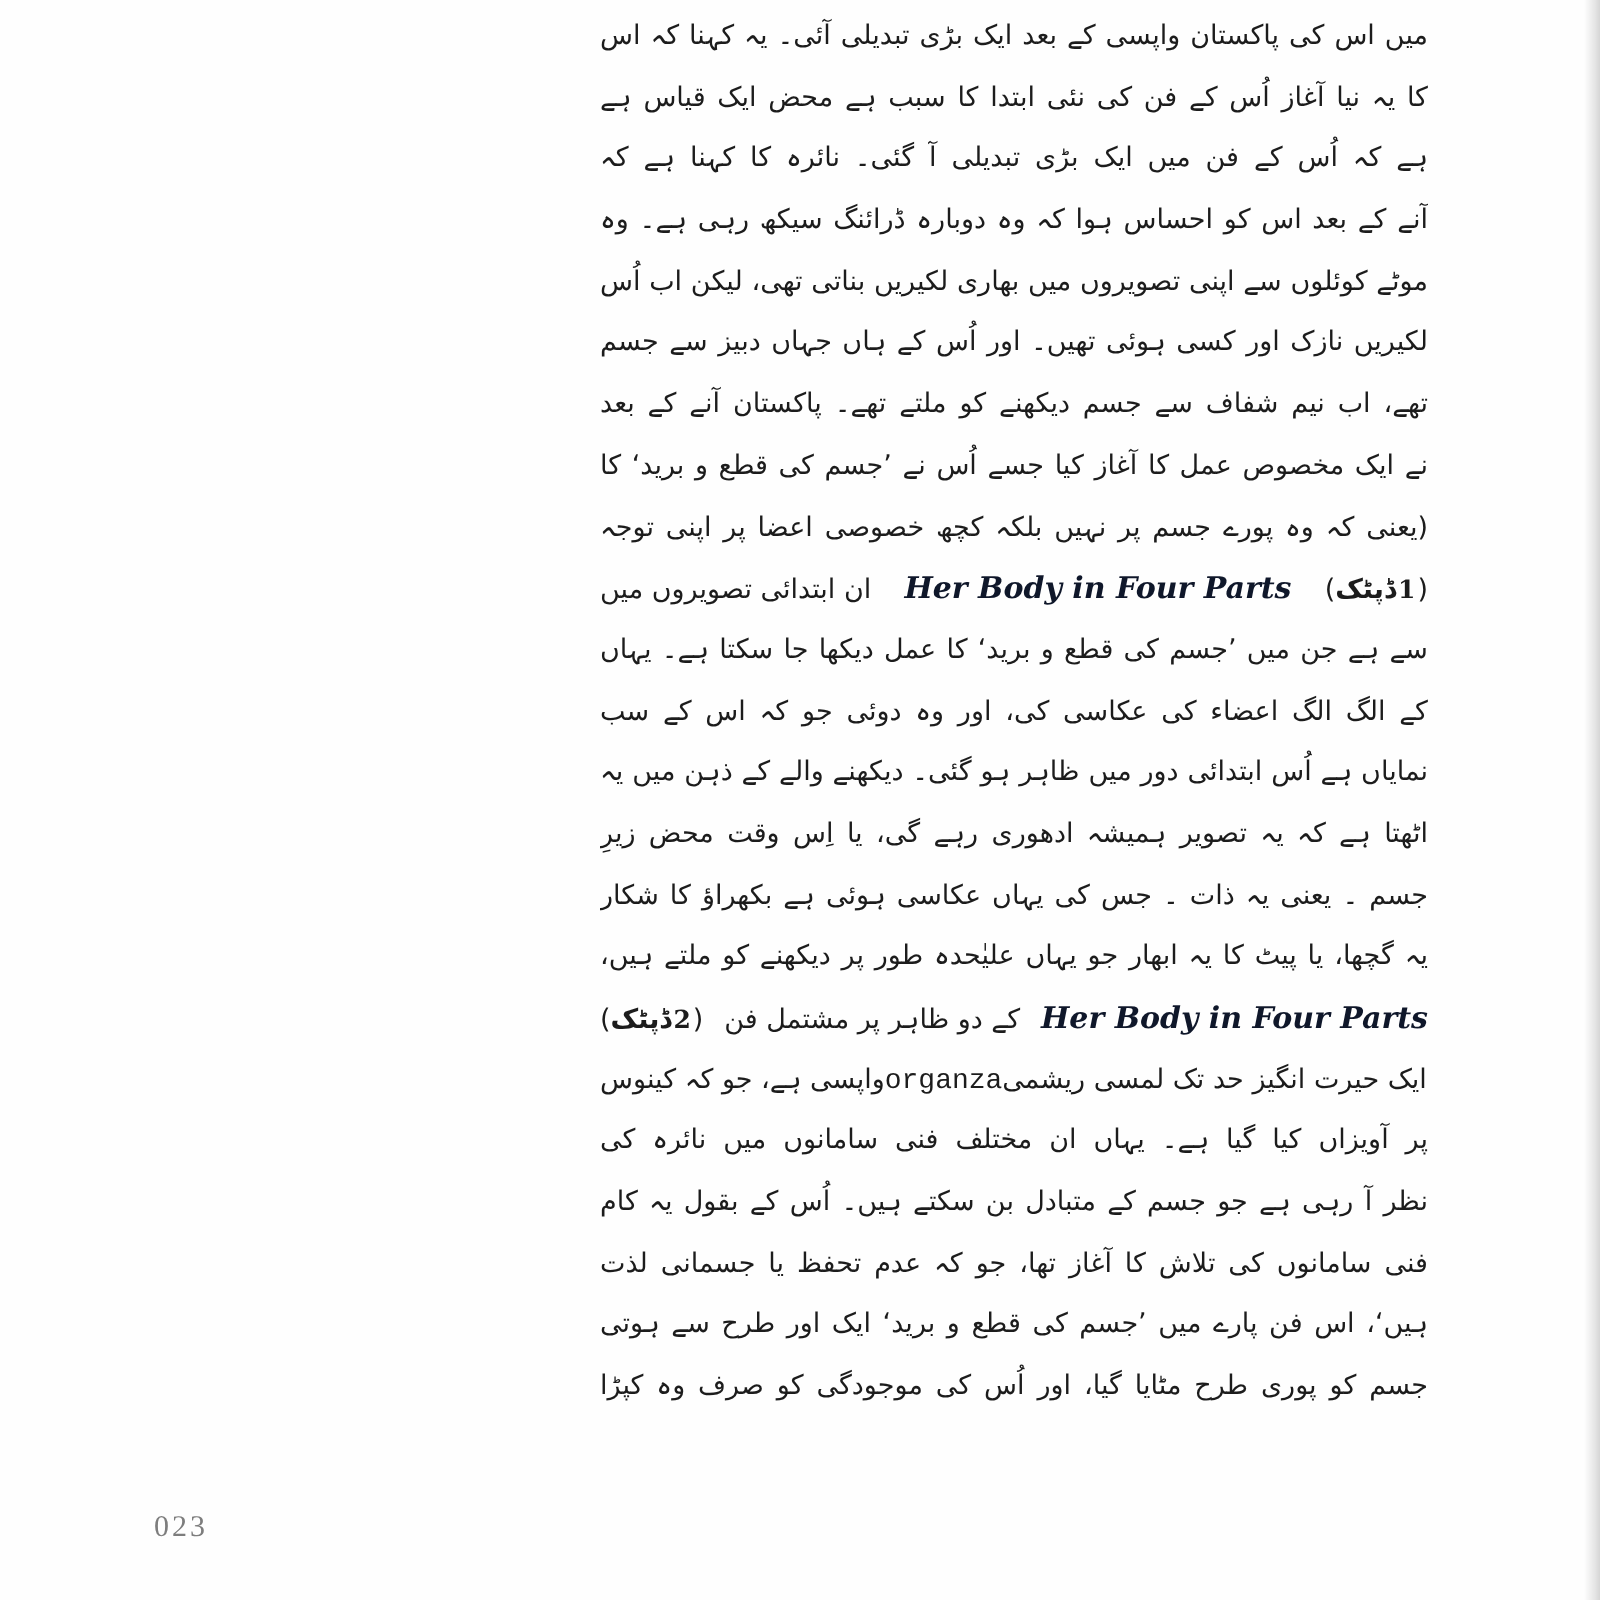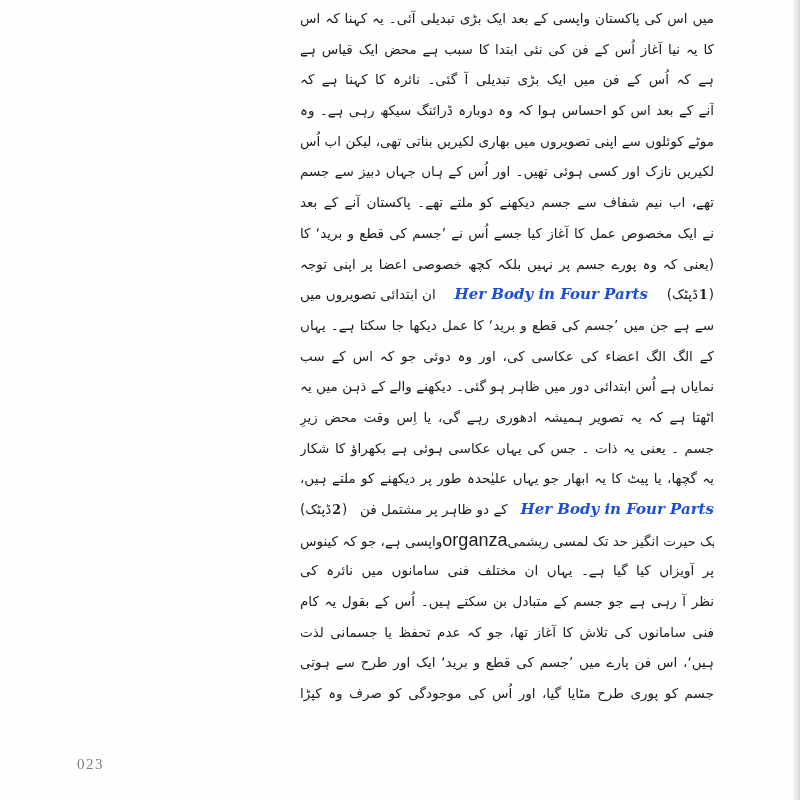--- a/index.html
+++ b/index.html
@@ -33,28 +33,28 @@
     text-align:right;text-align-last:right;-moz-text-align-last:right;
   }
   .line.mixed{
     display:flex;flex-direction:row;justify-content:space-between;align-items:baseline;
     direction:ltr;text-align:right;text-align-last:auto;
   }
   .seg-rtl{direction:rtl;unicode-bidi:isolate;white-space:nowrap;}
   .seg-en{
     direction:ltr;unicode-bidi:isolate;white-space:nowrap;
     font-family:"DejaVu Serif",serif;
-    font-style:italic;font-weight:600;font-size:15px;color:#1d4ed8;
+    font-style:italic;font-weight:600;font-size:15px;color:#0f172a;
   }
   .seg-latin{
     direction:ltr;unicode-bidi:isolate;white-space:nowrap;
-    font-family:Liberation Sans, sans-serif;font-size:18px;color:#1c1c1c;
+    font-family:Liberation Mono, monospace;font-size:14px;color:#1c1c1c;
   }
   .paren-group{direction:ltr;unicode-bidi:isolate;white-space:nowrap;}
-  .paren-group .pword{direction:rtl;unicode-bidi:isolate;}
+  .paren-group .pword{direction:rtl;unicode-bidi:isolate;font-weight:bold;}
   .paren-group .pnum{
     font-family:"DejaVu Serif",serif;font-size:12.5px;font-weight:600;
     padding:0 1px;
   }
   .page-number{
     position:absolute;left:77px;top:756px;
     font-family:Liberation Serif, serif;
     font-size:15px;color:#7d7d7d;letter-spacing:1.5px;text-align:center;
   }
 </style>

